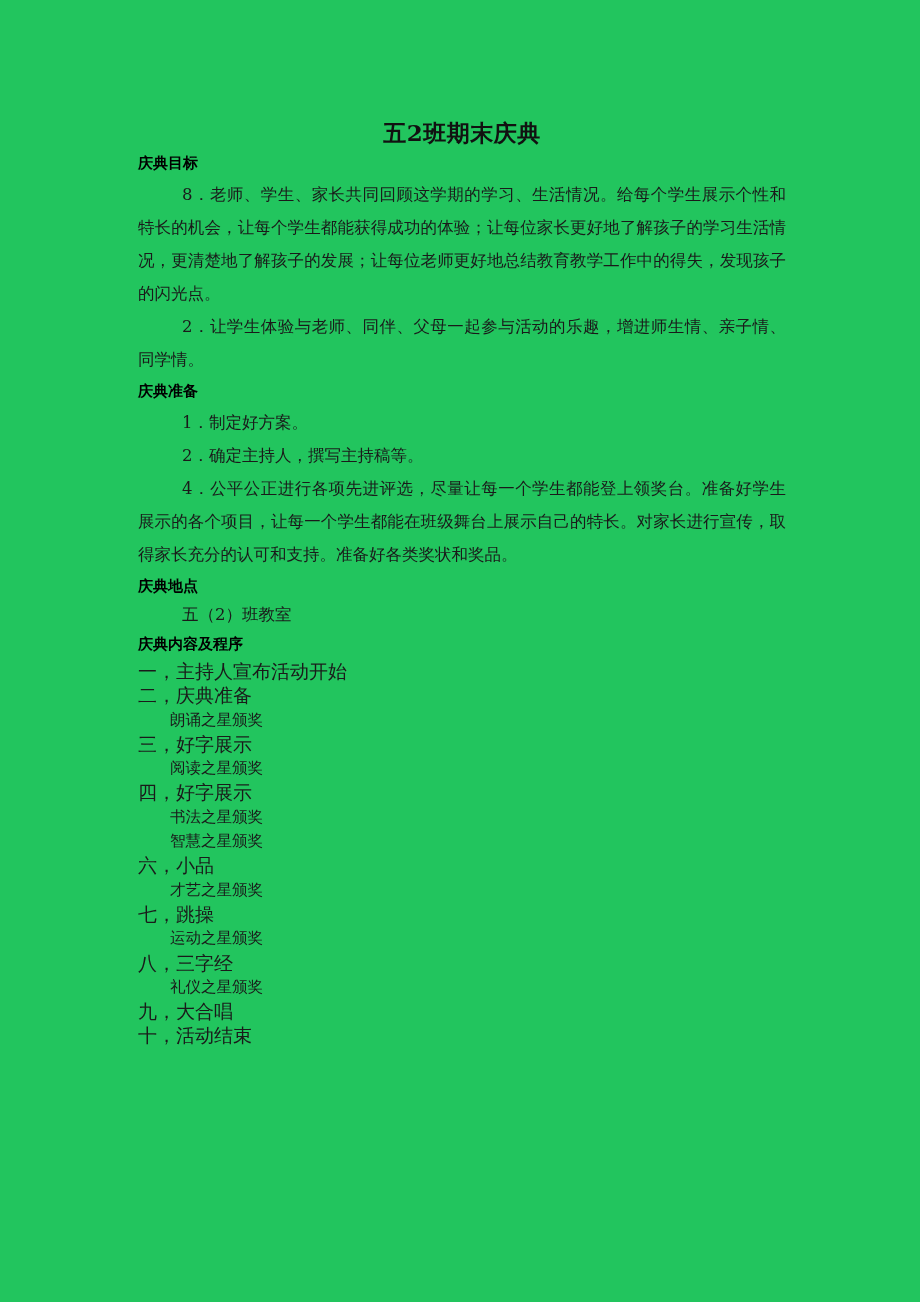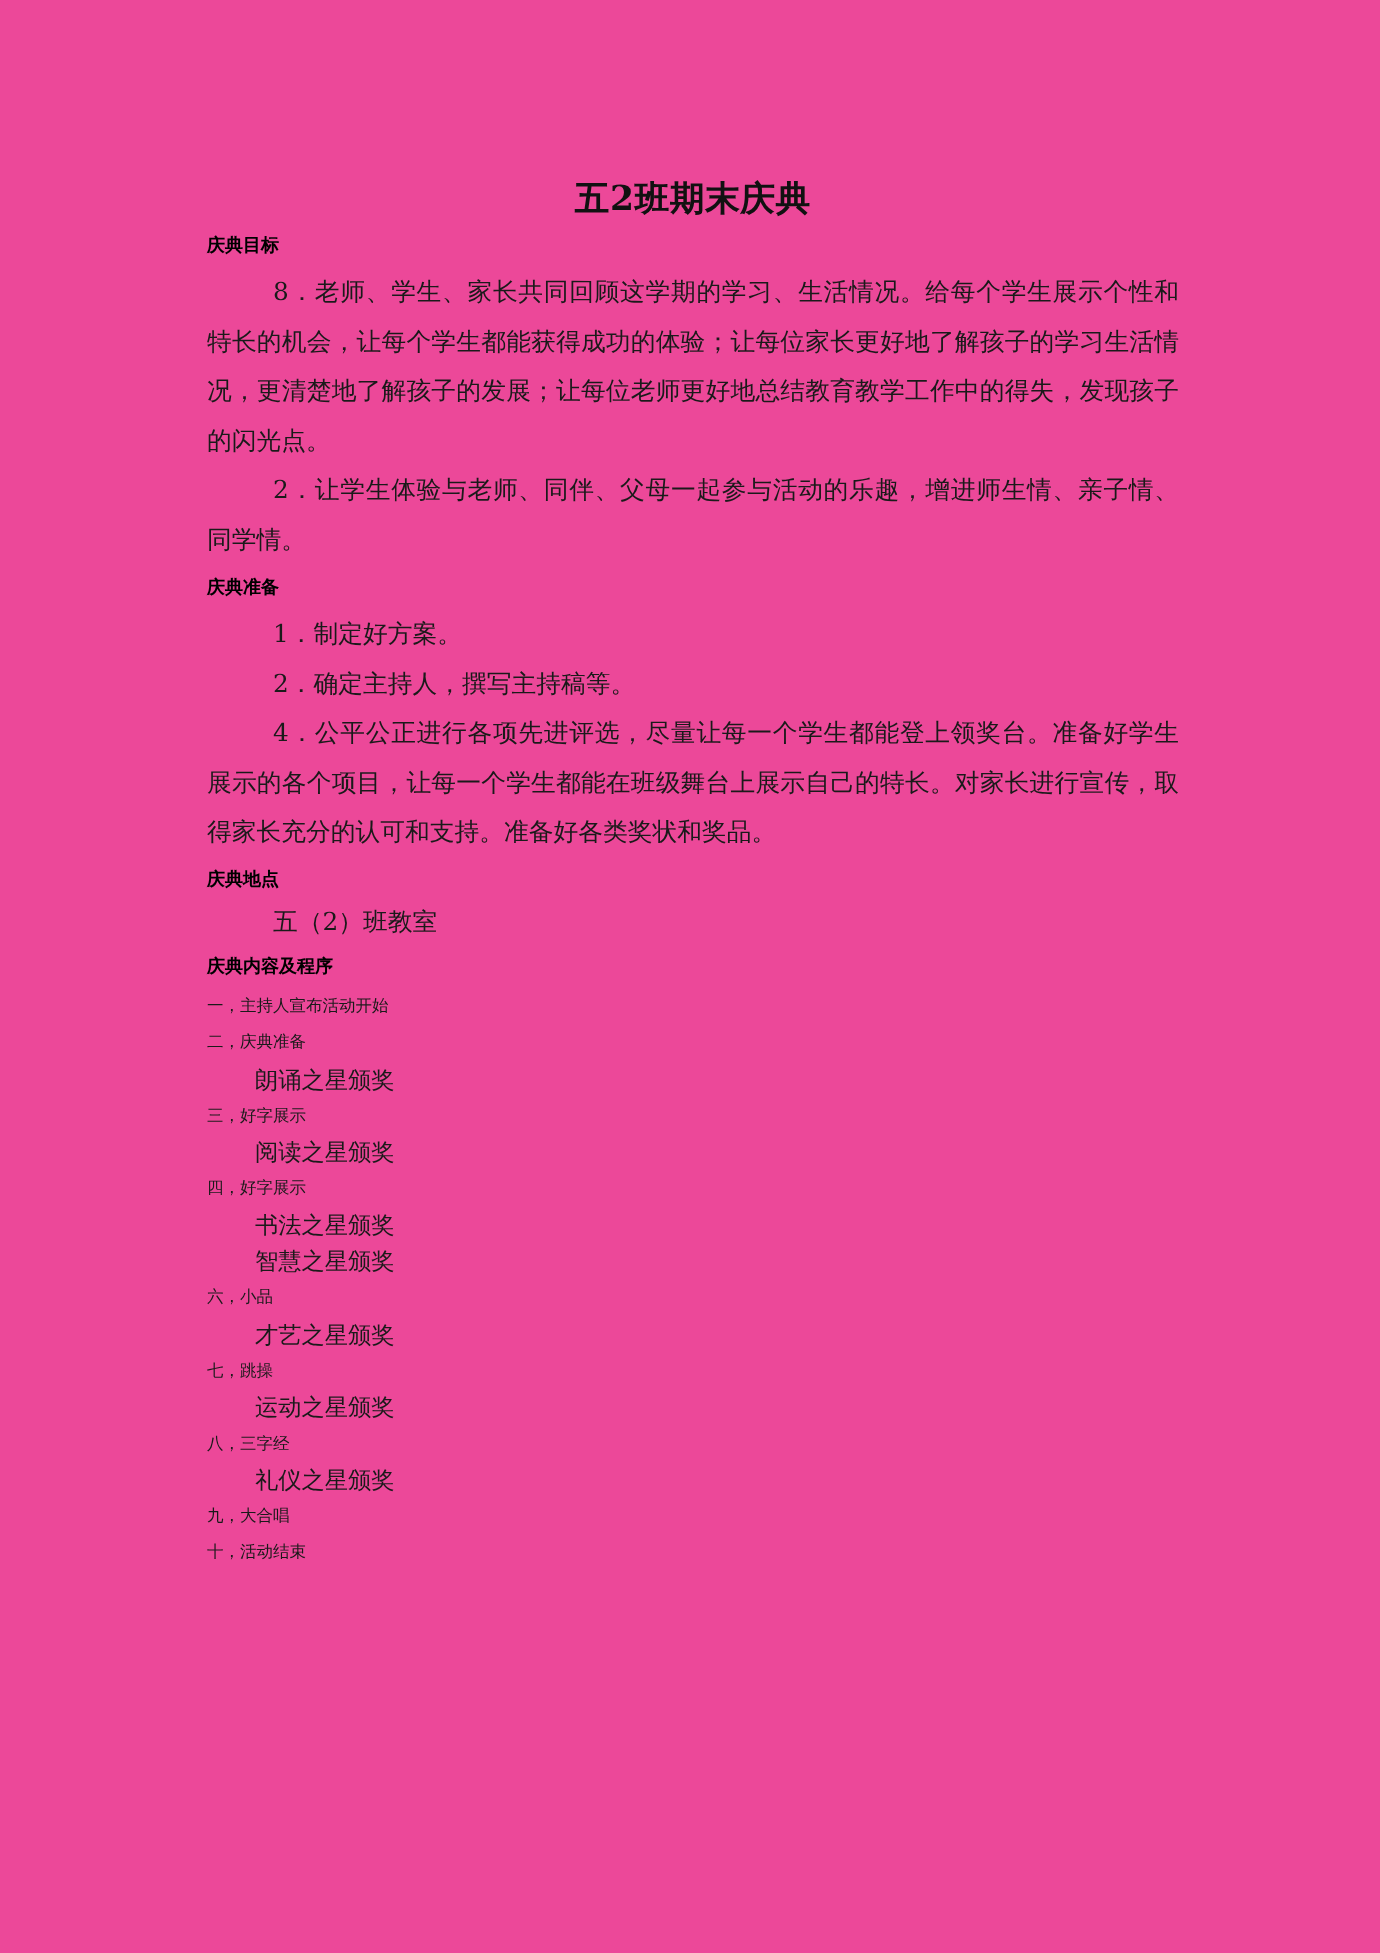--- a/index.html
+++ b/index.html
@@ -9,21 +9,21 @@
     background: #ffffff;
   }
   body {
     font-family: "DejaVu Serif", "Liberation Serif", serif;
     color: #000000;
   }
   .page {
     position: relative;
     width: 920px;
     height: 1302px;
-    background: #ec4899;
+    background: #22c55e;
     overflow: hidden;
     box-sizing: border-box;
   }
   .content {
     position: absolute;
     left: 138px;
     top: 0;
     width: 648px;
   }
 
@@ -38,21 +38,21 @@
     margin: 0;
     padding-top: 118px;
     padding-bottom: 0;
     color: #111111;
   }
 
   
   .section-heading {
     font-family: Liberation Serif, serif;
     font-weight: bold;
-    font-size: 12px;
+    font-size: 15px;
     line-height: 30px;
     margin: 0;
     color: #000000;
     letter-spacing: 0px;
   }
 
   
   .body-par {
     font-family: "DejaVu Serif", "Liberation Serif", serif;
     font-size: 16.5px;
@@ -75,21 +75,21 @@
   }
 
   
   .program-list {
     margin: 0;
     padding: 0;
     list-style: none;
   }
   .program-item {
     font-family: "DejaVu Serif", "Liberation Serif", serif;
-    font-size: 11px;
+    font-size: 19px;
     line-height: 24.3px;
     margin: 0;
     color: #1a1a1a;
     white-space: pre;
   }
   .program-sub {
     font-family: "DejaVu Serif", "Liberation Serif", serif;
     font-size: 15.5px;
     line-height: 24.3px;
     margin: 0;

